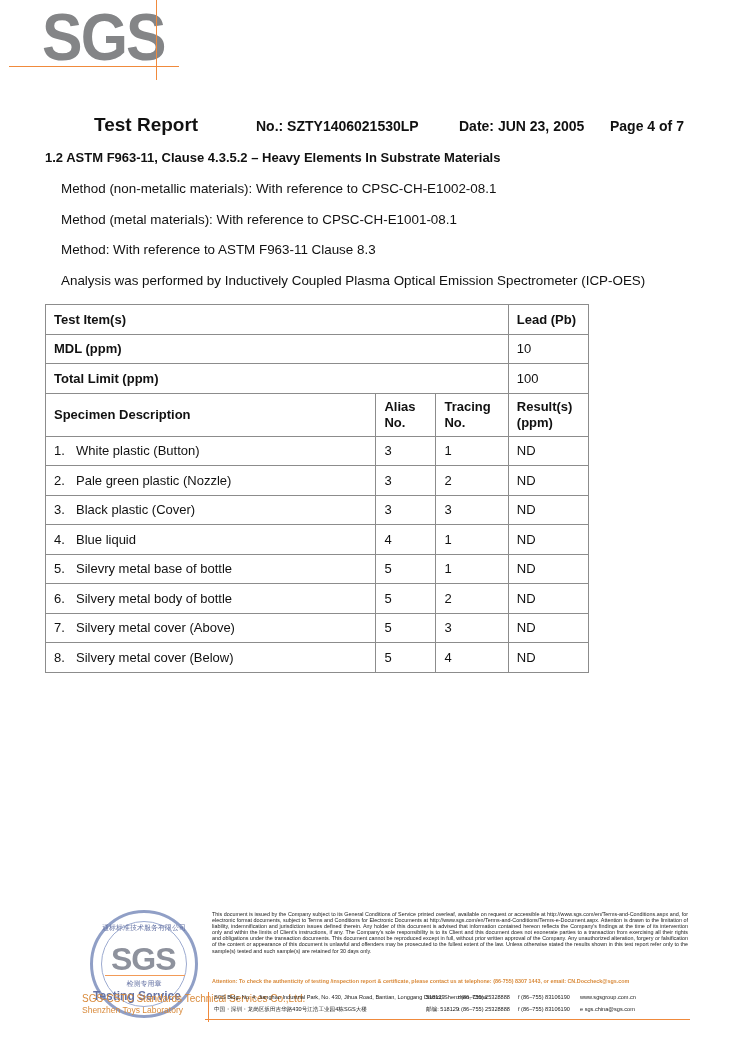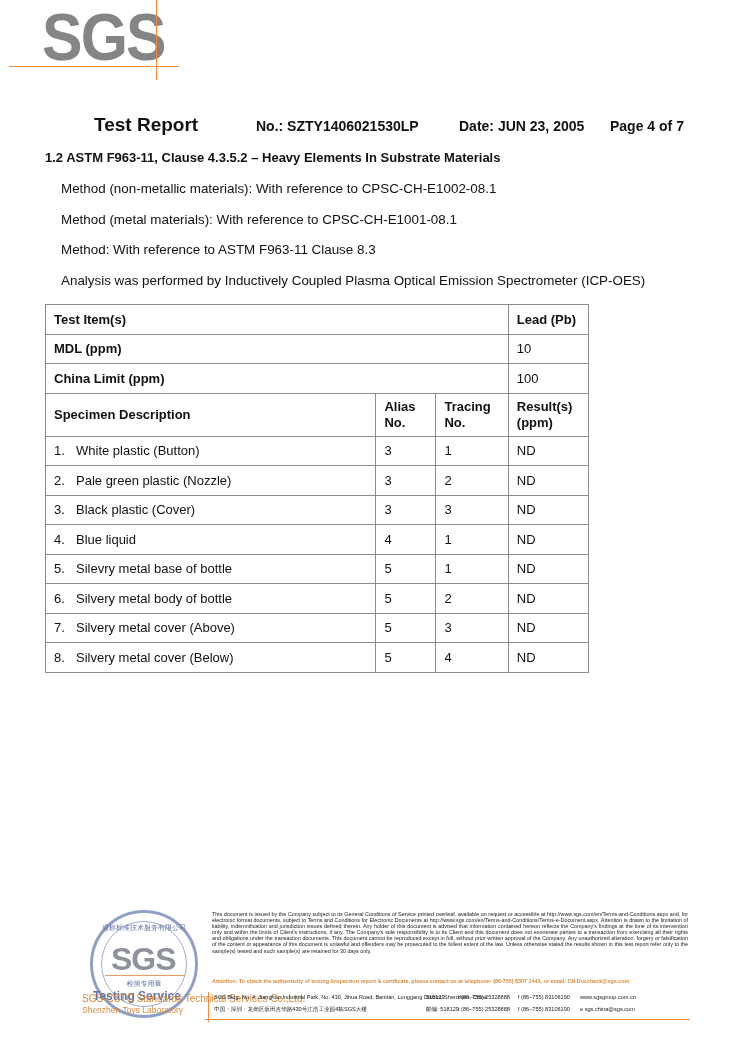--- a/index.html
+++ b/index.html
@@ -96,21 +96,21 @@
   <tbody>
       <tr>
     <td colspan="3" class="b">Test Item(s)</td>
     <td class="c b">Lead (Pb)</td>
   </tr>
   <tr>
     <td colspan="3" class="b">MDL (ppm)</td>
     <td class="c">10</td>
   </tr>
   <tr>
-    <td colspan="3" class="b">China Limit (ppm)</td>
+    <td colspan="3" class="b">Total Limit (ppm)</td>
     <td class="c">100</td>
   </tr>
   <tr class="hd">
     <td class="b">Specimen Description</td>
     <td class="c b"><span>Alias</span><br><span>No.</span></td>
     <td class="c b"><span>Tracing</span><br><span>No.</span></td>
     <td class="c b"><span>Result(s)</span><br><span>(ppm)</span></td>
   </tr>
   <tr>
     <td><span class="desc-num">1.</span><span>White plastic (Button)</span></td>

